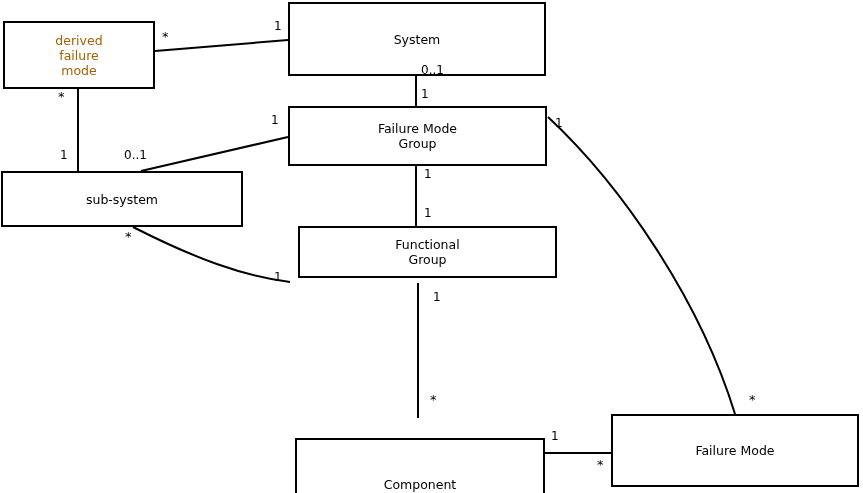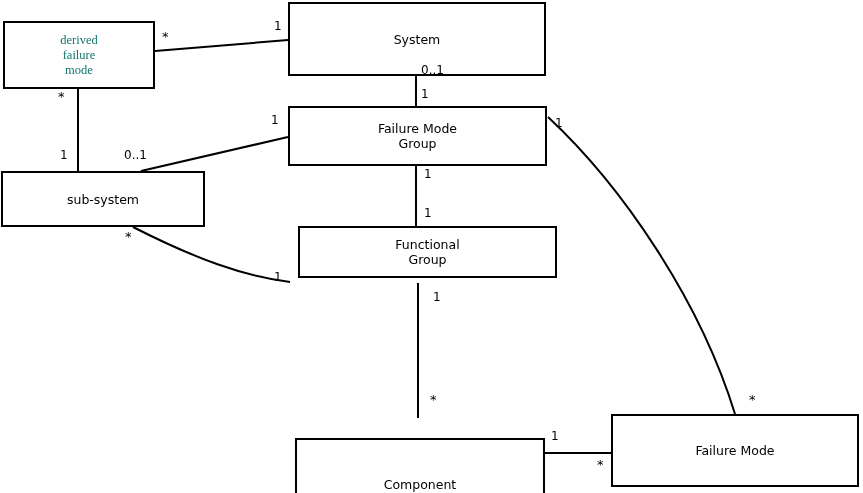--- a/index.html
+++ b/index.html
@@ -69,32 +69,32 @@
         <path d="M 416 166 L 416 226" stroke="#000000"></path>
         <path d="M 133 227 C 196 259 243 276 290 282" stroke="#000000"></path>
         <path d="M 418 283 L 418 418" stroke="#000000"></path>
         <path d="M 545 453 L 611 453" stroke="#000000"></path>
         <path d="M 548 117 C 622 186 700 300 735 414" stroke="#000000"></path>
       </g>
   </svg>
 
   <div id="boxes-container">
       <div class="uml-box" style="left: 3px; top: 21px; width: 152px; height: 68px; border-color: rgb(0, 0, 0);">
-        <div class="uml-box-label" style="color: #0f766e; font-family: Liberation Serif, serif;">derived
+        <div class="uml-box-label" style="color: #a16207;">derived
 failure
 mode</div>
       </div>
       <div class="uml-box" style="left: 288px; top: 2px; width: 258px; height: 74px; border-color: rgb(0, 0, 0);">
         <div class="uml-box-label" style="color: rgb(0, 0, 0);">System</div>
       </div>
       <div class="uml-box" style="left: 288px; top: 106px; width: 259px; height: 60px; border-color: rgb(0, 0, 0);">
         <div class="uml-box-label" style="color: rgb(0, 0, 0);">Failure Mode
 Group</div>
       </div>
-      <div class="uml-box" style="left: 1px; top: 171px; width: 204px; height: 56px; border-color: rgb(0, 0, 0);">
+      <div class="uml-box" style="left: 1px; top: 171px; width: 242px; height: 56px; border-color: rgb(0, 0, 0);">
         <div class="uml-box-label" style="color: rgb(0, 0, 0);">sub-system</div>
       </div>
       <div class="uml-box" style="left: 298px; top: 226px; width: 259px; height: 52px; border-color: rgb(0, 0, 0);">
         <div class="uml-box-label" style="color: rgb(0, 0, 0);">Functional
 Group</div>
       </div>
       <div class="uml-box" style="left: 295px; top: 438px; width: 250px; height: 92px; border-color: rgb(0, 0, 0);">
         <div class="uml-box-label" style="color: rgb(0, 0, 0);">Component</div>
       </div>
       <div class="uml-box" style="left: 611px; top: 414px; width: 248px; height: 73px; border-color: rgb(0, 0, 0);">

